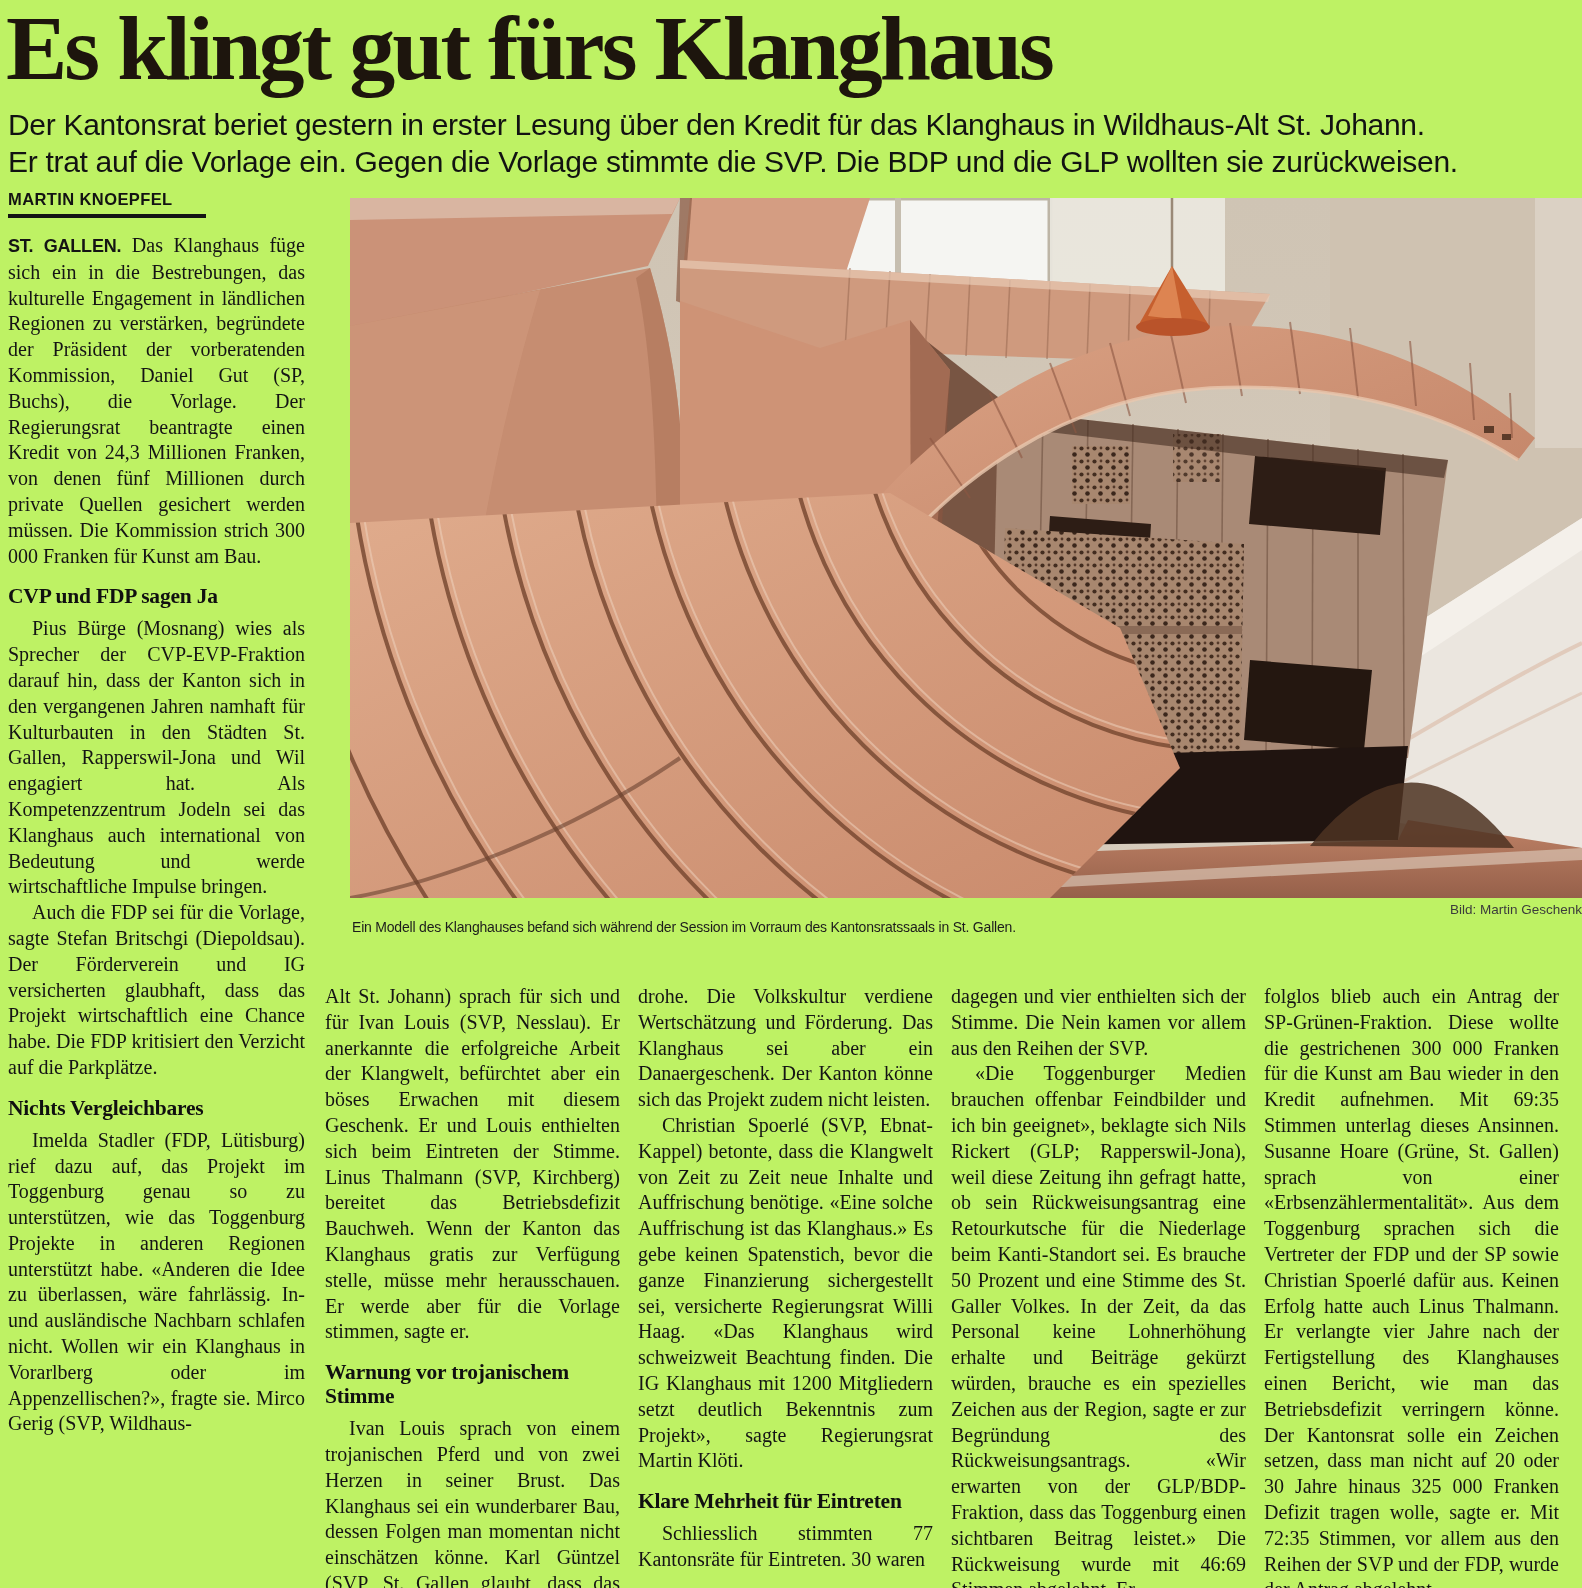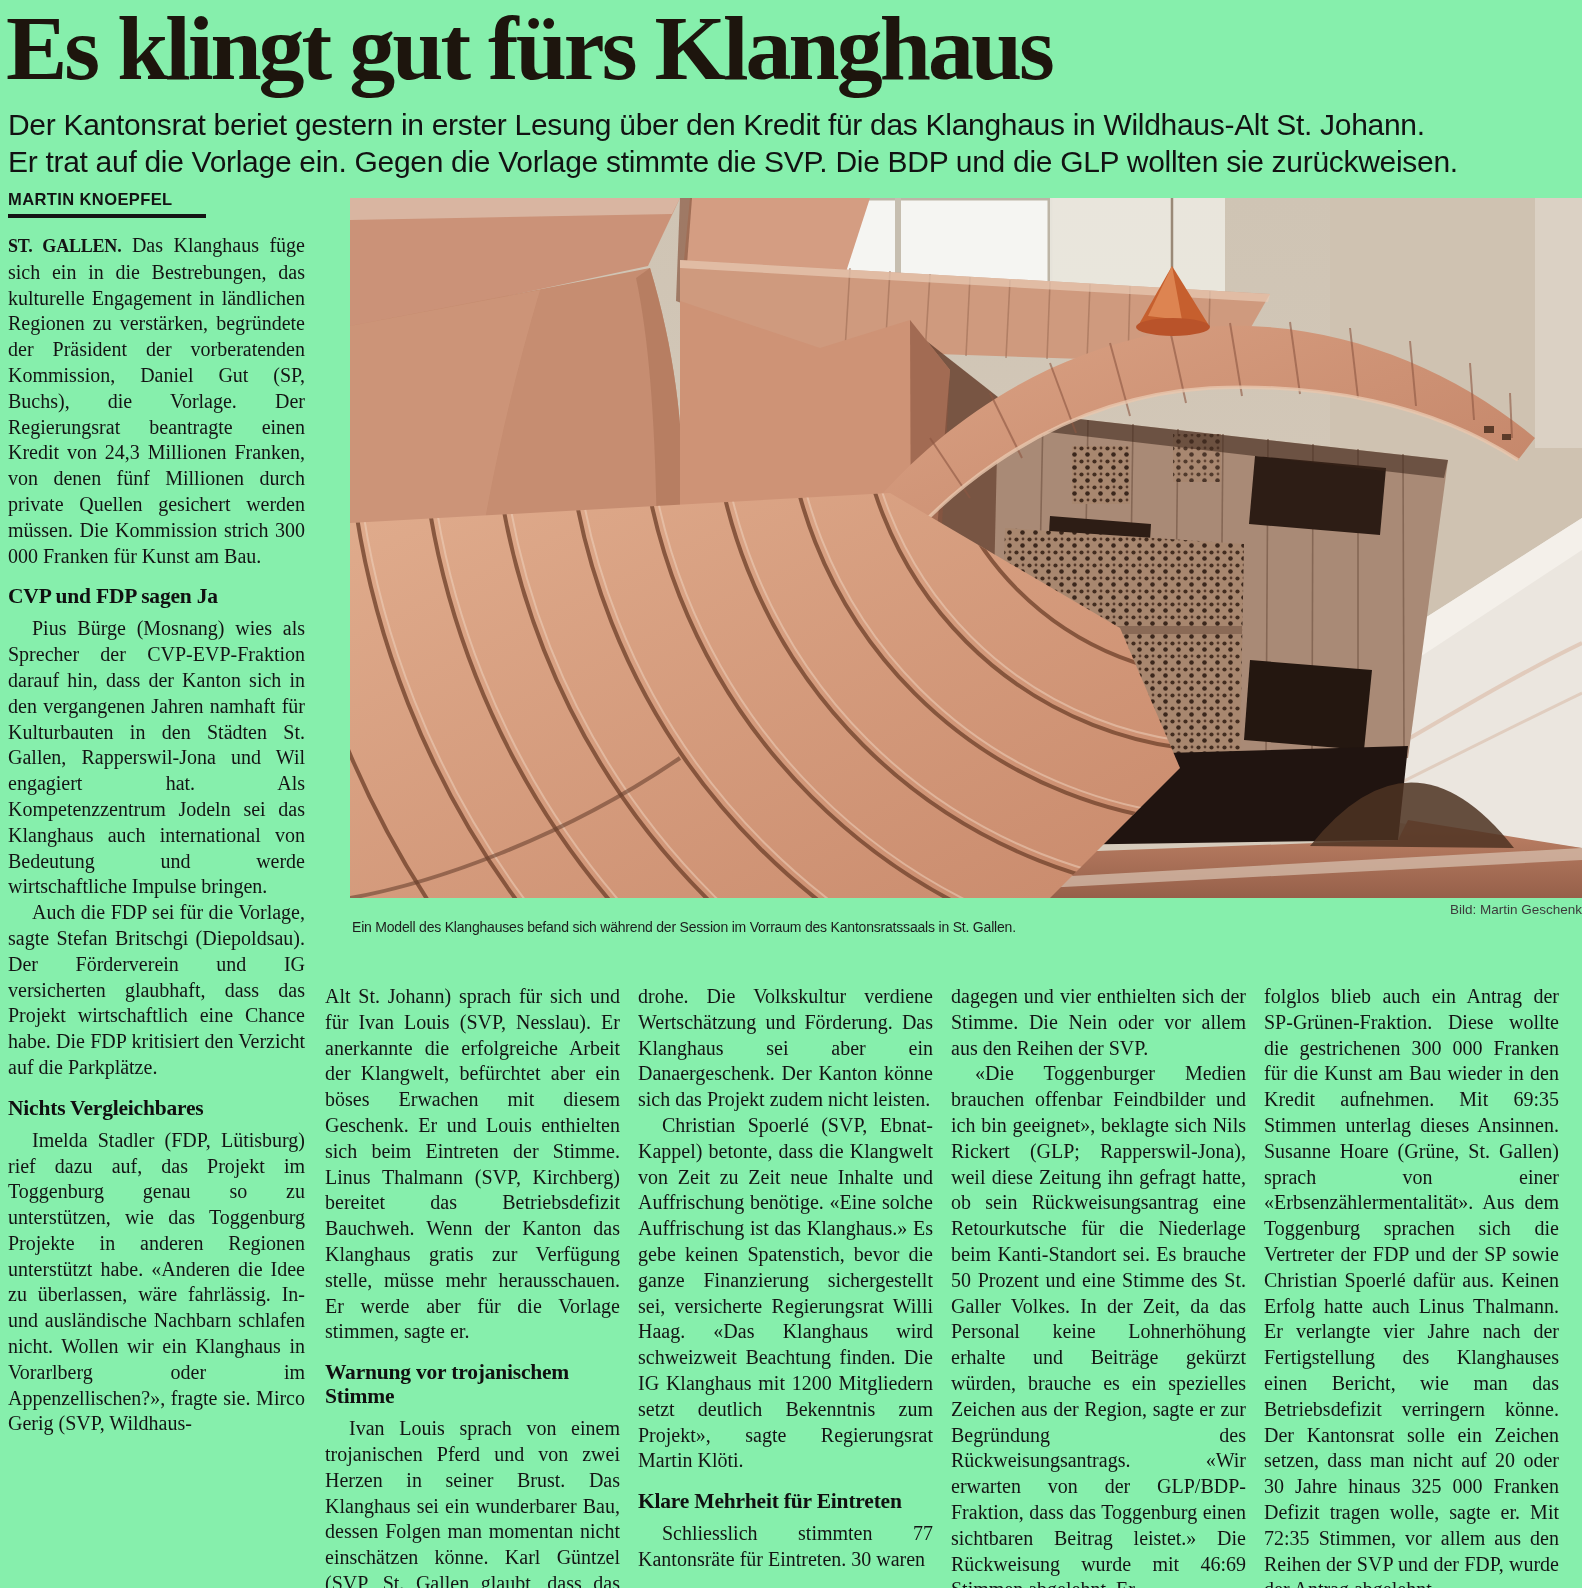--- a/index.html
+++ b/index.html
@@ -1,32 +1,32 @@
 <!DOCTYPE html>
 <html><head>
 <meta charset="utf-8">
 <style>
   html,body{margin:0;padding:0;background:#ffffff;}
-  .page{position:relative;width:1582px;height:1588px;background:#86efac;overflow:hidden;
+  .page{position:relative;width:1582px;height:1588px;background:#bef264;overflow:hidden;
         font-family:"Liberation Serif",serif;color:#141414;}
   .headline{position:absolute;left:6px;top:-8px;margin:0;white-space:nowrap;
             font-family:"Liberation Serif",serif;font-weight:700;font-size:92px;
             letter-spacing:-3px;line-height:112px;color:#1d150d;}
   .subhead{position:absolute;left:8px;top:106px;width:1480px;margin:0;
            font-family:"Liberation Sans",sans-serif;font-size:30px;line-height:37px;
            color:#121212;letter-spacing:-0.3px;}
   .byline{position:absolute;left:8px;top:190px;font-family:"Liberation Sans",sans-serif;
           font-weight:700;font-size:16.5px;letter-spacing:0.4px;color:#131313;}
   .byline-rule{position:absolute;left:8px;top:214px;width:198px;height:4px;background:#141414;}
   .col{position:absolute;overflow:hidden;text-align:justify;font-size:20px;line-height:25.8px;}
   .col p{margin:0;}
   .col p.ind{text-indent:24px;}
   .col h3{font-family:"Liberation Serif",serif;font-size:21.5px;line-height:24px;
           margin:15px 0 8px 0;color:#101010;text-align:left;letter-spacing:-0.2px;}
-  .dateline{font-family:Liberation Serif, serif;font-weight:700;font-size:18px;
+  .dateline{font-family:Liberation Sans, sans-serif;font-weight:700;font-size:18px;
             letter-spacing:-0.2px;}
   .col0{left:8px;top:233px;width:297px;height:1352px;}
   .bcol{top:984px;height:604px;width:295px;}
   .col1{left:325px;}
   .col2{left:638px;}
   .col3{left:951px;}
   .col4{left:1264px;}
   .photo{position:absolute;left:350px;top:198px;width:1232px;height:700px;overflow:hidden;}
   .credit{position:absolute;left:1182px;top:902px;width:400px;text-align:right;
           font-family:"Liberation Sans",sans-serif;font-size:13.5px;color:#3c3c3c;}
@@ -244,21 +244,21 @@
   </div>
 
   <div class="col bcol col2">
     <p>drohe. Die Volkskultur verdiene Wertschätzung und Förderung. Das Klanghaus sei aber ein Danaergeschenk. Der Kanton könne sich das Projekt zudem nicht leisten.</p>
     <p class="ind">Christian Spoerlé (SVP, Ebnat-Kappel) betonte, dass die Klangwelt von Zeit zu Zeit neue Inhalte und Auffrischung benötige. «Eine solche Auffrischung ist das Klanghaus.» Es gebe keinen Spatenstich, bevor die ganze Finanzierung sichergestellt sei, versicherte Regierungsrat Willi Haag. «Das Klanghaus wird schweizweit Beachtung finden. Die IG Klanghaus mit 1200 Mitgliedern setzt deutlich Bekenntnis zum Projekt», sagte Regierungsrat Martin Klöti.</p>
     <h3>Klare Mehrheit für Eintreten</h3>
     <p class="ind">Schliesslich stimmten 77 Kantonsräte für Eintreten. 30 waren</p>
   </div>
 
   <div class="col bcol col3">
-    <p>dagegen und vier enthielten sich der Stimme. Die Nein oder vor allem aus den Reihen der SVP.</p>
+    <p>dagegen und vier enthielten sich der Stimme. Die Nein kamen vor allem aus den Reihen der SVP.</p>
     <p class="ind">«Die Toggenburger Medien brauchen offenbar Feindbilder und ich bin geeignet», beklagte sich Nils Rickert (GLP; Rapperswil-Jona), weil diese Zeitung ihn gefragt hatte, ob sein Rückweisungsantrag eine Retourkutsche für die Niederlage beim Kanti-Standort sei. Es brauche 50 Prozent und eine Stimme des St. Galler Volkes. In der Zeit, da das Personal keine Lohnerhöhung erhalte und Beiträge gekürzt würden, brauche es ein spezielles Zeichen aus der Region, sagte er zur Begründung des Rückweisungsantrags. «Wir erwarten von der GLP/BDP-Fraktion, dass das Toggenburg einen sichtbaren Beitrag leistet.» Die Rückweisung wurde mit 46:69 Stimmen abgelehnt. Er-</p>
   </div>
 
   <div class="col bcol col4">
     <p>folglos blieb auch ein Antrag der SP-Grünen-Fraktion. Diese wollte die gestrichenen 300 000 Franken für die Kunst am Bau wieder in den Kredit aufnehmen. Mit 69:35 Stimmen unterlag dieses Ansinnen. Susanne Hoare (Grüne, St. Gallen) sprach von einer «Erbsenzählermentalität». Aus dem Toggenburg sprachen sich die Vertreter der FDP und der SP sowie Christian Spoerlé dafür aus. Keinen Erfolg hatte auch Linus Thalmann. Er verlangte vier Jahre nach der Fertigstellung des Klanghauses einen Bericht, wie man das Betriebsdefizit verringern könne. Der Kantonsrat solle ein Zeichen setzen, dass man nicht auf 20 oder 30 Jahre hinaus 325 000 Franken Defizit tragen wolle, sagte er. Mit 72:35 Stimmen, vor allem aus den Reihen der SVP und der FDP, wurde der Antrag abgelehnt.</p>
   </div>
 
 </div>
 
 </body></html>

